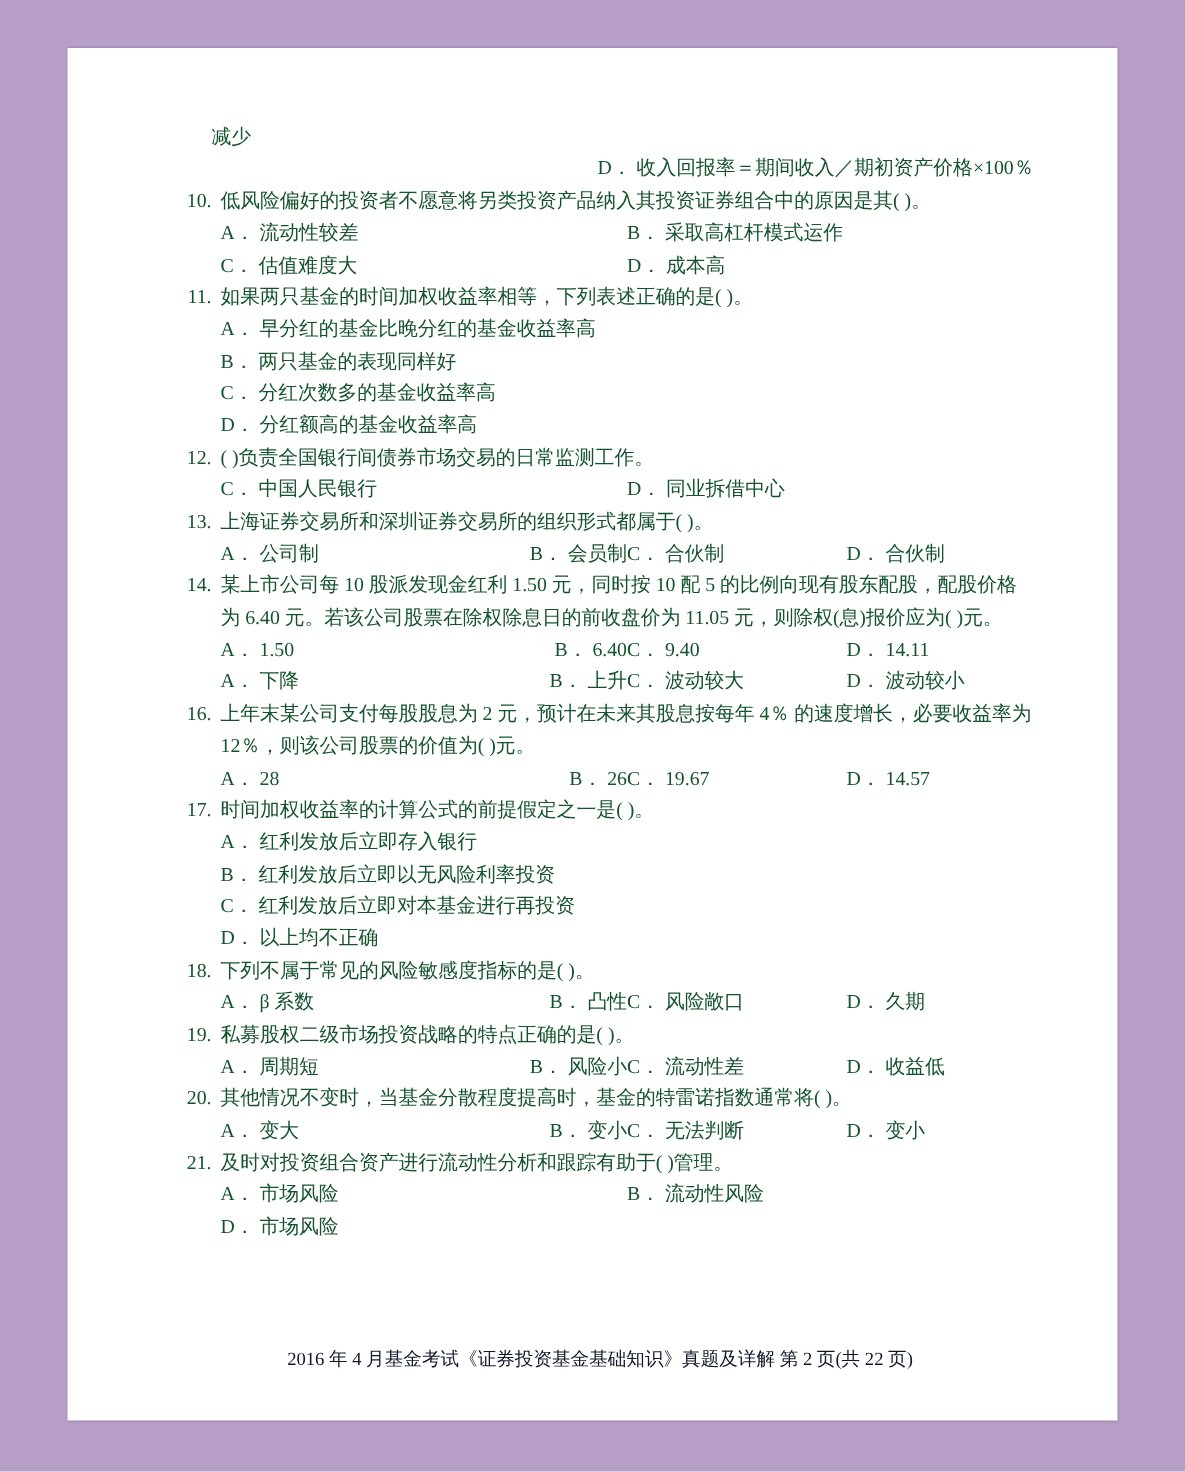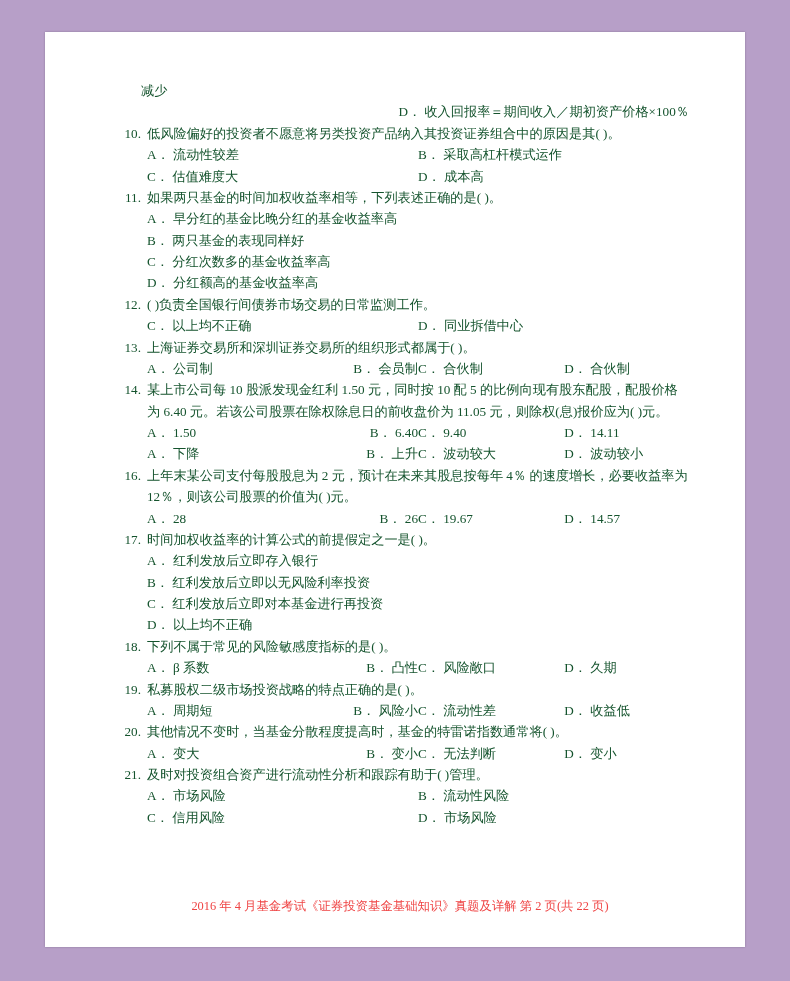--- a/index.html
+++ b/index.html
@@ -67,21 +67,21 @@
   .opt-single {
     padding-left: 36px;
   }
   .footer {
     position: absolute;
     left: 66px;
     top: 866px;
     width: 578px;
     text-align: center;
     font-size: 12.4px;
-    color: #ef4444;
+    color: #0f172a;
   }
 </style>
 </head>
 <body>
 
 <div class="page-frame">
   <div class="page-inner">
 
     <div class="line indent-c">减少</div>
     <div class="line indent-a">D． 收入回报率＝期间收入／期初资产价格×100％</div>
@@ -106,21 +106,21 @@
     <div class="opt-single">A． 早分红的基金比晚分红的基金收益率高</div>
     <div class="opt-single">B． 两只基金的表现同样好</div>
     <div class="opt-single">C． 分红次数多的基金收益率高</div>
     <div class="opt-single">D． 分红额高的基金收益率高</div>
 
     <div class="q-row">
       <div class="q-num">12.</div>
       <div class="q-text">(        )负责全国银行间债券市场交易的日常监测工作。</div>
     </div>
     <div class="opts-2">
-      <div>C． 以上均不正确</div>
+      <div>C． 中国人民银行</div>
       <div>D． 同业拆借中心</div>
     </div>
 
     <div class="q-row">
       <div class="q-num">13.</div>
       <div class="q-text">上海证券交易所和深圳证券交易所的组织形式都属于(        )。</div>
     </div>
     <div class="opts-4">
       <div>A． 公司制</div>
       <div>B． 会员制</div>
@@ -201,20 +201,19 @@
 
     <div class="q-row">
       <div class="q-num">21.</div>
       <div class="q-text">及时对投资组合资产进行流动性分析和跟踪有助于(        )管理。</div>
     </div>
     <div class="opts-2">
       <div>A． 市场风险</div>
       <div>B． 流动性风险</div>
     </div>
     <div class="opts-2">
-      <div>C． 信用风险</div>
       <div>D． 市场风险</div>
     </div>
 
   </div>
 
   <div class="footer">2016 年 4 月基金考试《证券投资基金基础知识》真题及详解   第 2 页(共 22 页)</div>
 </div>
 
 </body></html>

